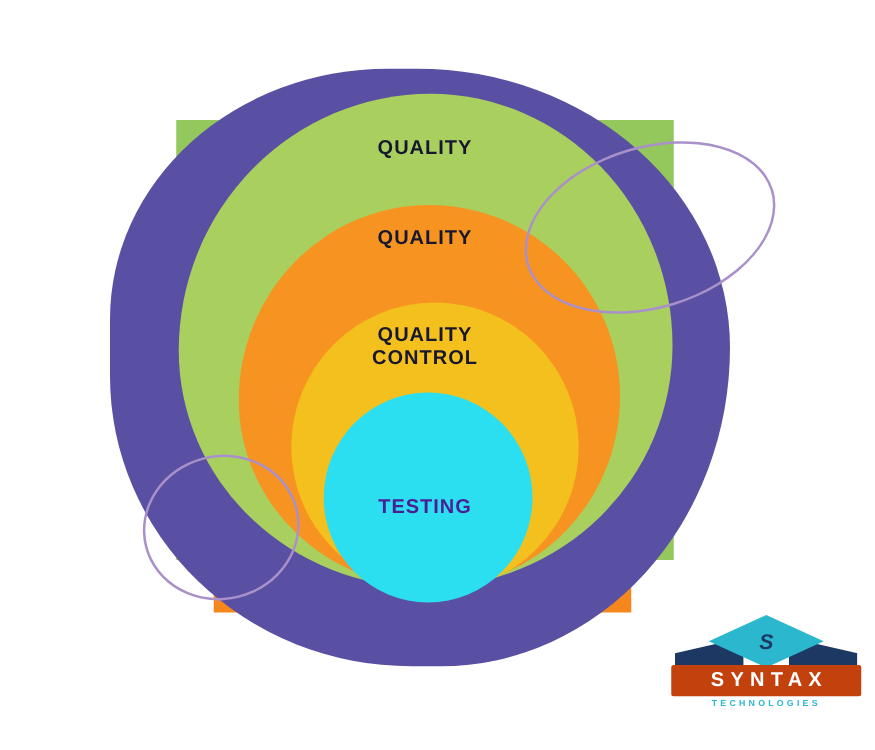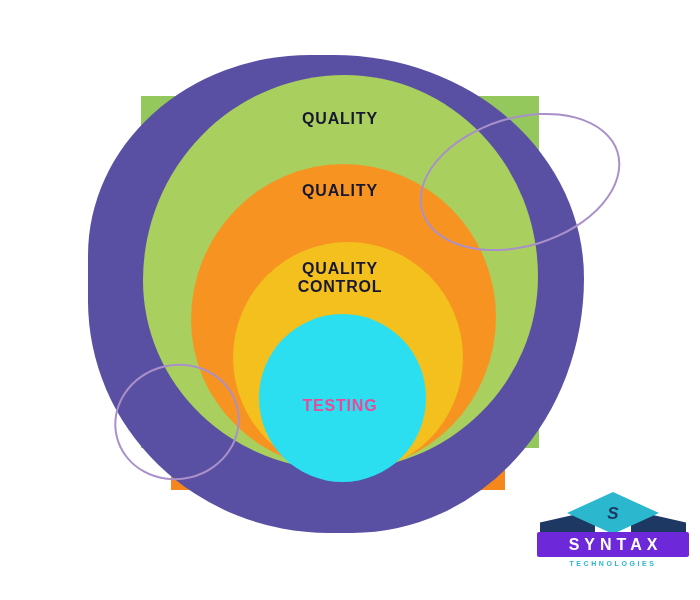--- a/index.html
+++ b/index.html
@@ -72,29 +72,29 @@
   <div class="label l1" style="color: rgb(23, 23, 47);">
     <span>QUALITY</span>
   </div>
   <div class="label l2" style="color: rgb(23, 23, 47);">
     <span>QUALITY</span>
   </div>
   <div class="label l3" style="color: rgb(23, 23, 47);">
     <span>QUALITY</span>
     <span>CONTROL</span>
   </div>
-  <div class="label l4" style="color: #ec4899;">
+  <div class="label l4" style="color: #4c1d95;">
     <span>TESTING</span>
   </div>
 
   <div class="logo">
     <div class="wing wing-left" style="background: rgb(29, 57, 99);"></div>
     <div class="wing wing-right" style="background: rgb(29, 57, 99);"></div>
     <div class="cap" style="background: rgb(43, 183, 206);">
       <span class="cap-letter" style="color: rgb(29, 57, 99);">S</span>
     </div>
-    <div class="banner" style="background: #6d28d9;">
+    <div class="banner" style="background: #c2410c;">
       <span class="brand" style="color: rgb(255, 255, 255);">SYNTAX</span>
     </div>
     <div class="subtitle" style="color: rgb(43, 183, 206);">TECHNOLOGIES</div>
   </div>
 
 </div>
 
 </body></html>

